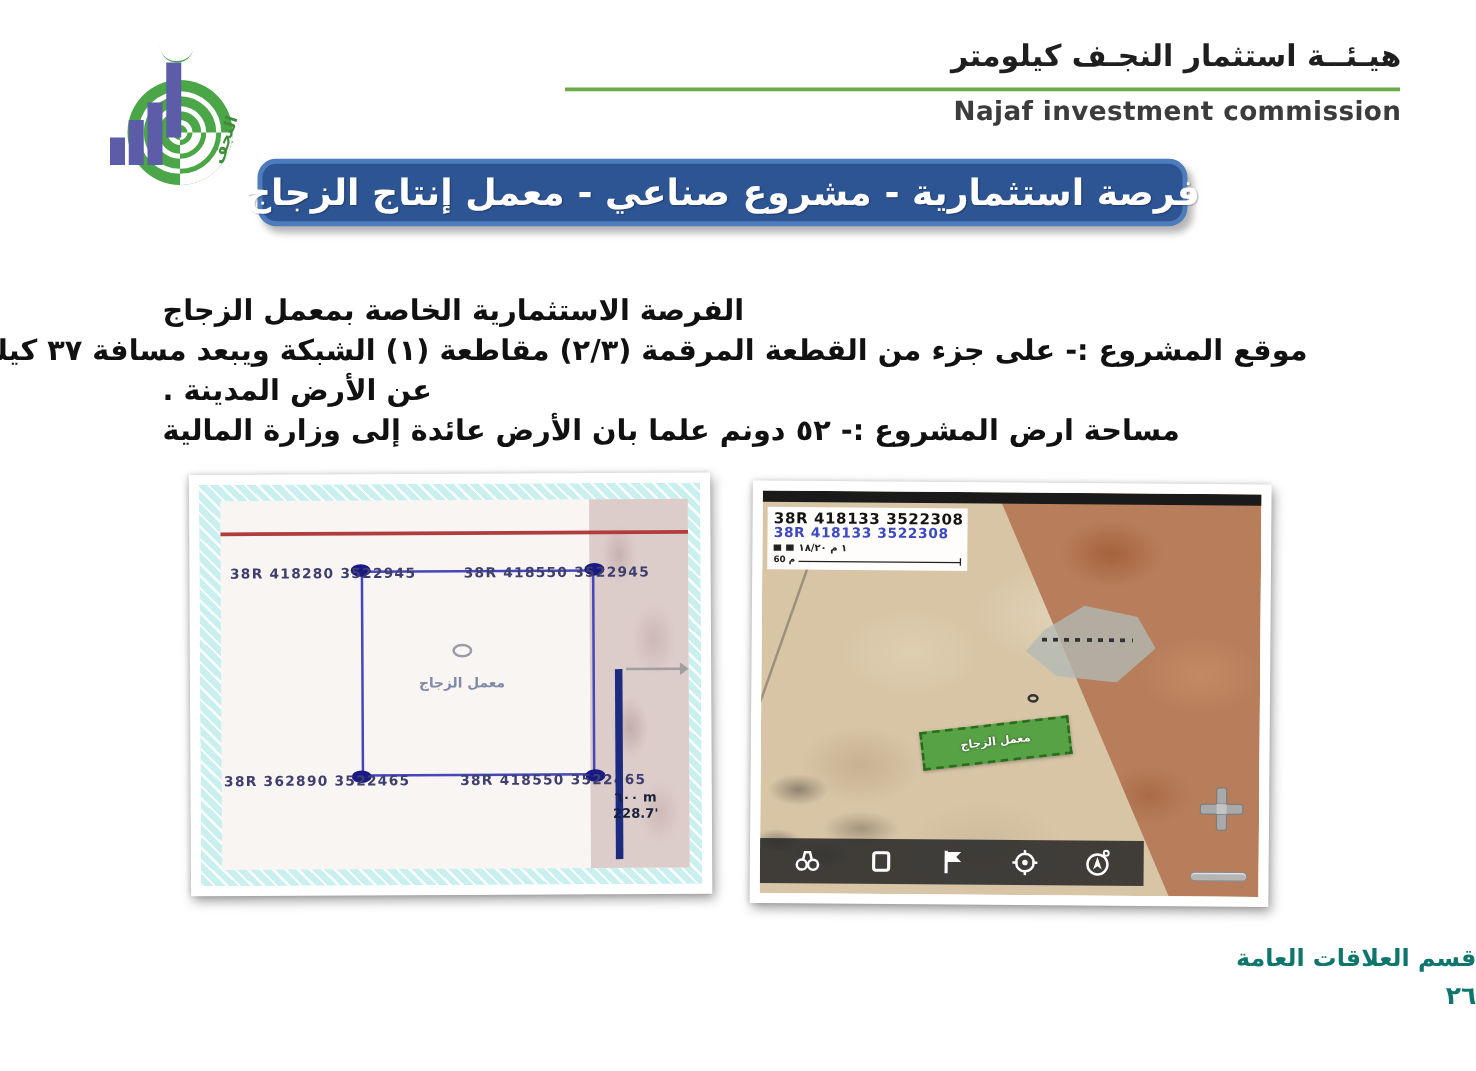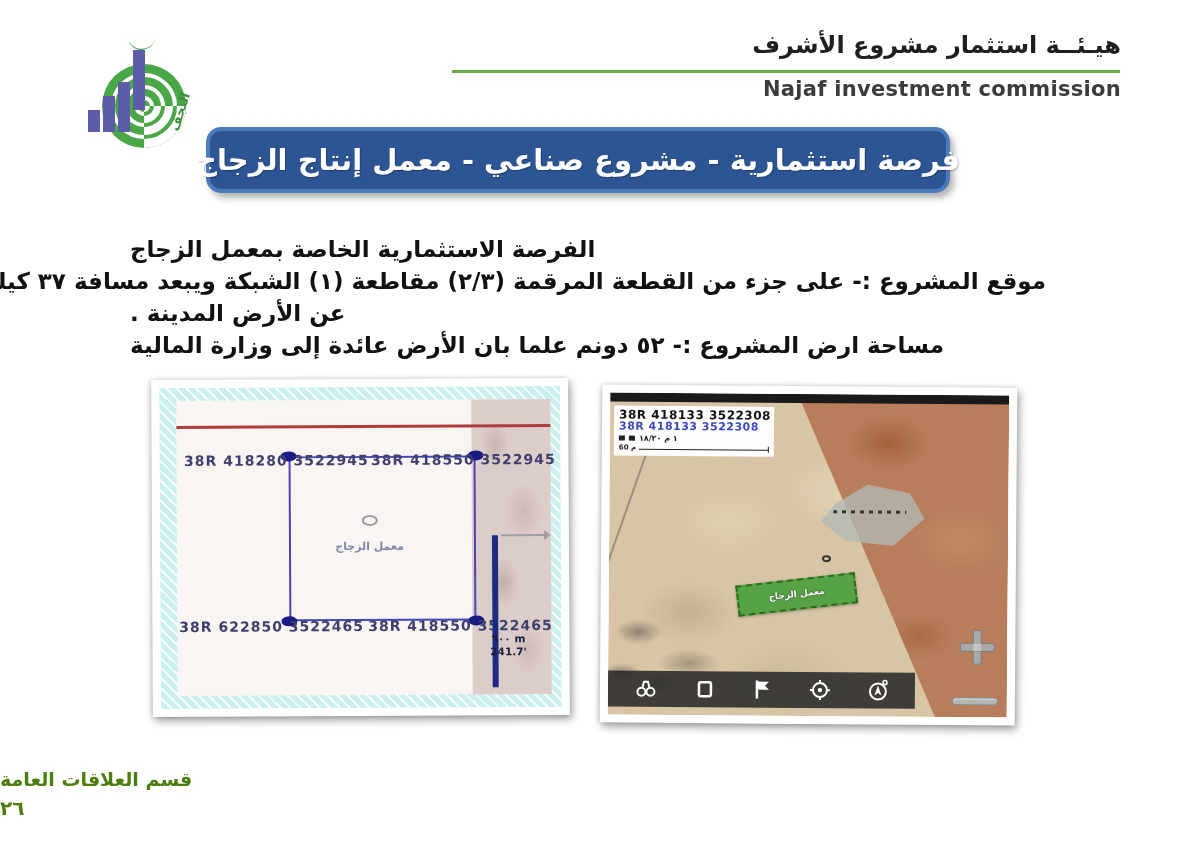--- a/index.html
+++ b/index.html
@@ -6,21 +6,21 @@
   body { background:#e8e8e8; font-family:"DejaVu Sans", sans-serif; }
   .slide { position:relative; width:1181px; height:857px; margin:0 auto; background:#ffffff; overflow:hidden; }
 
   
   .org-ar { position:absolute; top:31px; right:60px; font-size:24px; font-weight:bold; color:#1f1f1f; direction:rtl; white-space:nowrap; }
   .green-rule { position:absolute; top:70px; left:452px; width:668px; height:3px; background:#6aaa46; }
   .org-en { position:absolute; top:77px; right:60px; font-size:21px; font-weight:bold; color:#3c3c3c; letter-spacing:.3px; }
   .logo { position:absolute; top:20px; left:78px; width:112px; height:152px; }
 
   
-  .banner { position:absolute; top:127px; left:206px; width:744px; height:66px; background:#2d5493; border:4px solid #4d7cbc; border-radius:15px; box-shadow:4px 5px 6px rgba(120,120,120,.55); display:flex; align-items:center; justify-content:center; }
+  .banner { position:absolute; top:127px; left:206px; width:744px; height:54px; background:#2d5493; border:4px solid #4d7cbc; border-radius:15px; box-shadow:4px 5px 6px rgba(120,120,120,.55); display:flex; align-items:center; justify-content:center; }
   .banner-text { color:#ffffff; font-size:29px; font-weight:bold; direction:rtl; white-space:nowrap; text-shadow:1px 1px 1px rgba(0,0,0,.25); }
 
   
   .intro { position:absolute; top:233px; left:130px; width:916px; direction:rtl; text-align:left; color:#111; font-weight:bold; font-size:23px; line-height:32px; }
   .intro div { white-space:nowrap; }
 
   
   .frame { position:absolute; background:#ffffff; padding:8px; box-shadow:2px 4px 9px rgba(0,0,0,.38), -1px 0 4px rgba(0,0,0,.15); }
   .frame-plan { top:379px; left:152px; width:417px; height:337px; transform:rotate(-0.3deg); }
   .frame-sat  { top:386px; left:601px; width:415px; height:338px; transform:rotate(0.45deg); }
@@ -32,21 +32,21 @@
   .plan-area { position:absolute; top:13px; left:17px; right:10px; bottom:13px; background:#f8f5f2; }
   .plan-terrain { position:absolute; top:0; bottom:0; right:0; width:21%;
      background: radial-gradient(20px 34px at 30% 15%, #c8b2b0 0%, transparent 70%),
                  radial-gradient(26px 42px at 65% 38%, #cdb8b6 0%, transparent 70%),
                  radial-gradient(22px 36px at 40% 62%, #c3aeac 0%, transparent 70%),
                  radial-gradient(24px 38px at 70% 85%, #cfbab8 0%, transparent 70%),
                  #ddcdca; }
   .plan-redline { position:absolute; top:8.5%; left:0; right:0; height:3px; background:#b13c3e; }
   .plan-square { position:absolute; left:30%; top:19%; width:50%; height:56%; border:2px solid #4646bb; }
   .plan-dot { position:absolute; width:16px; height:10px; background:#1a1a86; border-radius:50%; transform:translate(-50%,-50%); }
-  .plan-label { position:absolute; font-size:14px; font-weight:bold; letter-spacing:1px; color:#3f3f6e; white-space:nowrap; }
+  .plan-label { position:absolute; font-size:11px; font-weight:bold; letter-spacing:1px; color:#3f3f6e; white-space:nowrap; }
   .plan-oval { position:absolute; left:51.5%; top:39%; width:16px; height:11px; border:2px solid #9a9aa8; border-radius:50%; transform:translateX(-50%); background:#f8f5f2; }
   .plan-center-label { position:absolute; left:51.5%; top:47.5%; transform:translateX(-50%); font-size:11px; font-weight:bold; color:#8089a6; direction:rtl; }
   .plan-bar { position:absolute; left:84.3%; top:46%; bottom:2.5%; width:6px; background:#1c2a80; }
   .plan-arrow { position:absolute; left:86.5%; top:45.8%; width:12%; border-top:2px solid #9f9f9f; }
   .plan-arrow::after { content:""; position:absolute; right:-6px; top:-6px; border-left:7px solid #9f9f9f; border-top:5px solid transparent; border-bottom:5px solid transparent; }
   .plan-measure { position:absolute; left:79%; top:79%; width:19%; text-align:center; font-size:10.5px; font-weight:bold; color:#18203a; line-height:13px; }
 
   
   .sat { position:absolute; inset:0;
      background: radial-gradient(70px 45px at 20% 68%, #c6b191 0%, transparent 70%),
@@ -82,21 +82,21 @@
      background:repeating-linear-gradient(90deg,#333 0 4px, transparent 4px 9px); }
   .sat-marker { position:absolute; left:53.5%; top:50%; width:9px; height:7px; border:2px solid #333; border-radius:50%; }
   .sat-parcel { position:absolute; left:32%; top:57.5%; width:30%; height:9.5%; background:#58a246; border:2px dashed #2c6b1d; transform:rotate(-7deg); display:flex; align-items:center; justify-content:center; box-shadow:0 1px 3px rgba(0,0,0,.3); }
   .sat-parcel span { color:#fff; font-size:9px; font-weight:bold; direction:rtl; text-shadow:0 0 2px rgba(0,0,0,.7); white-space:nowrap; }
   .sat-toolbar { position:absolute; left:0; bottom:8px; width:77%; height:36px; background:rgba(42,42,42,.88); display:flex; align-items:center; justify-content:space-around; padding:0 8px; }
   .sat-toolbar svg { display:block; }
   .sat-zoom { position:absolute; right:10px; bottom:50px; width:40px; height:40px; }
   .sat-slider { position:absolute; right:9px; bottom:12px; width:46px; height:8px; background:#b5b5b5; border:1px solid #8a8a8a; border-radius:4px; box-shadow:inset 0 1px 1px rgba(255,255,255,.7); }
 
   
-  .footer { position:absolute; top:756px; left:0; width:100%; text-align:left; color:#4d7c0f;margin-top:12px; }
+  .footer { position:absolute; top:756px; left:0; width:100%; text-align:right; color:#0f766e; }
   .footer .dept { font-size:19px; font-weight:bold; direction:rtl; }
   .footer .pagenum { font-size:20px; font-weight:bold; margin-top:6px; }
 </style>
 </head>
 <body>
 
 <div class="slide">
 
   <svg class="logo" viewBox="0 0 112 152">
     <path d="M50,15 a13,13 0 1 0 27,3 a11,10 0 0 1 -27,-3 Z" fill="#4aa647"></path>
@@ -110,21 +110,21 @@
     <path d="M74,86 A8,8 0 0 1 66,94" stroke="#4aa647" stroke-width="4" fill="none"></path>
     <g fill="#5c5ca8">
       <rect x="10" y="90" width="12" height="22"></rect>
       <rect x="25" y="76" width="12" height="36"></rect>
       <rect x="40" y="62" width="12" height="50"></rect>
       <rect x="55" y="30" width="12" height="60"></rect>
     </g>
     <text x="100" y="112" font-size="13" font-weight="bold" fill="#3e8d3a" transform="rotate(-72 100 112)">النجف</text>
   </svg>
 
-  <div class="org-ar">هيـئــة استثمار مشروع الأشرف</div>
+  <div class="org-ar">هيـئــة استثمار النجـف كيلومتر</div>
   <div class="green-rule"></div>
   <div class="org-en">Najaf investment commission</div>
 
   <div class="banner">
     <div class="banner-text">فرصة استثمارية - مشروع صناعي - معمل إنتاج الزجاج</div>
   </div>
 
   <div class="intro">
     <div>الفرصة الاستثمارية الخاصة بمعمل الزجاج</div>
     <div>موقع المشروع :- على جزء من القطعة المرقمة  (٢/٣) مقاطعة (١) الشبكة ويبعد مسافة ٣٧ كيلومتر</div>
@@ -140,31 +140,31 @@
           <div class="plan-redline"></div>
 
           <div class="plan-square"></div>
           <div class="plan-dot" style="left:30%; top:19%;"></div>
           <div class="plan-dot" style="left:80%; top:19%;"></div>
           <div class="plan-dot" style="left:30%; top:75%;"></div>
           <div class="plan-dot" style="left:80%; top:75%;"></div>
 
           <div class="plan-label" style="left:2%;   top:17.6%;">38R 418280 3522945</div>
           <div class="plan-label" style="left:52%;  top:17.6%;">38R 418550 3522945</div>
-          <div class="plan-label" style="left:0.5%; top:73.8%;">38R 622850 3522465</div>
+          <div class="plan-label" style="left:0.5%; top:73.8%;">38R 362890 3522465</div>
           <div class="plan-label" style="left:51%;  top:73.8%;">38R 418550 3522465</div>
 
           <div class="plan-oval"></div>
           <div class="plan-center-label">معمل الزجاج</div>
 
           <div class="plan-bar"></div>
           <div class="plan-arrow"></div>
           <div class="plan-measure">
             <div>٦٠٠ m</div>
-            <div>241.7'</div>
+            <div>228.7'</div>
           </div>
         </div>
       </div>
     </div>
   </div>
 
   <div class="frame frame-sat">
     <div class="frame-inner">
       <div class="sat">
         <div class="sat-red"></div>

